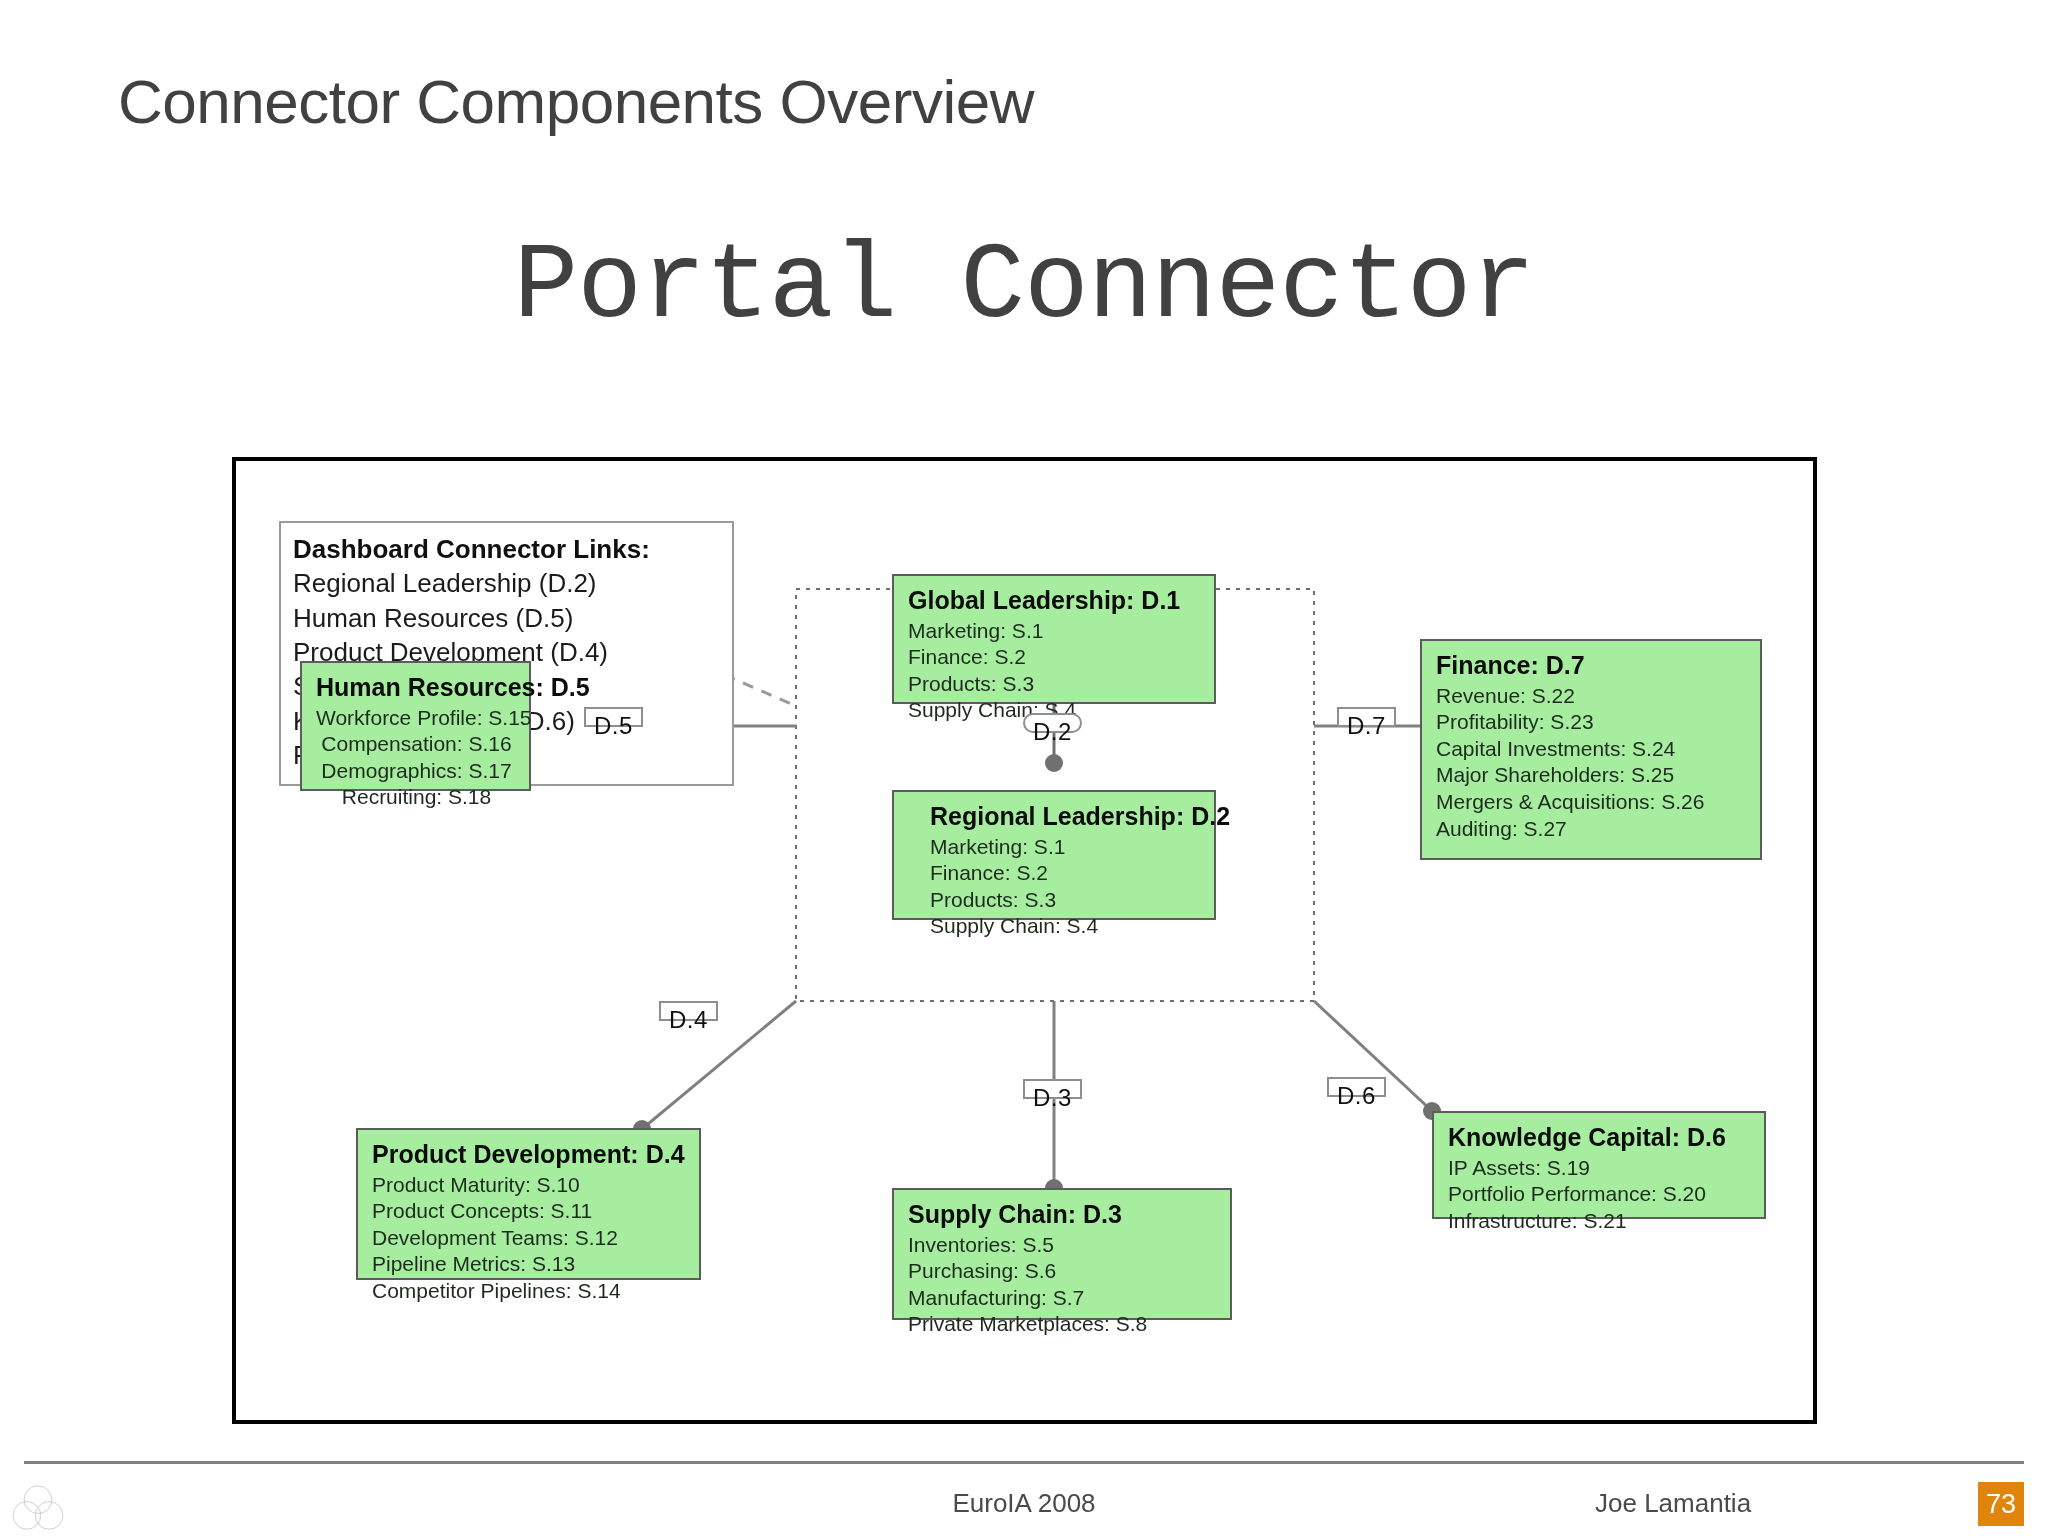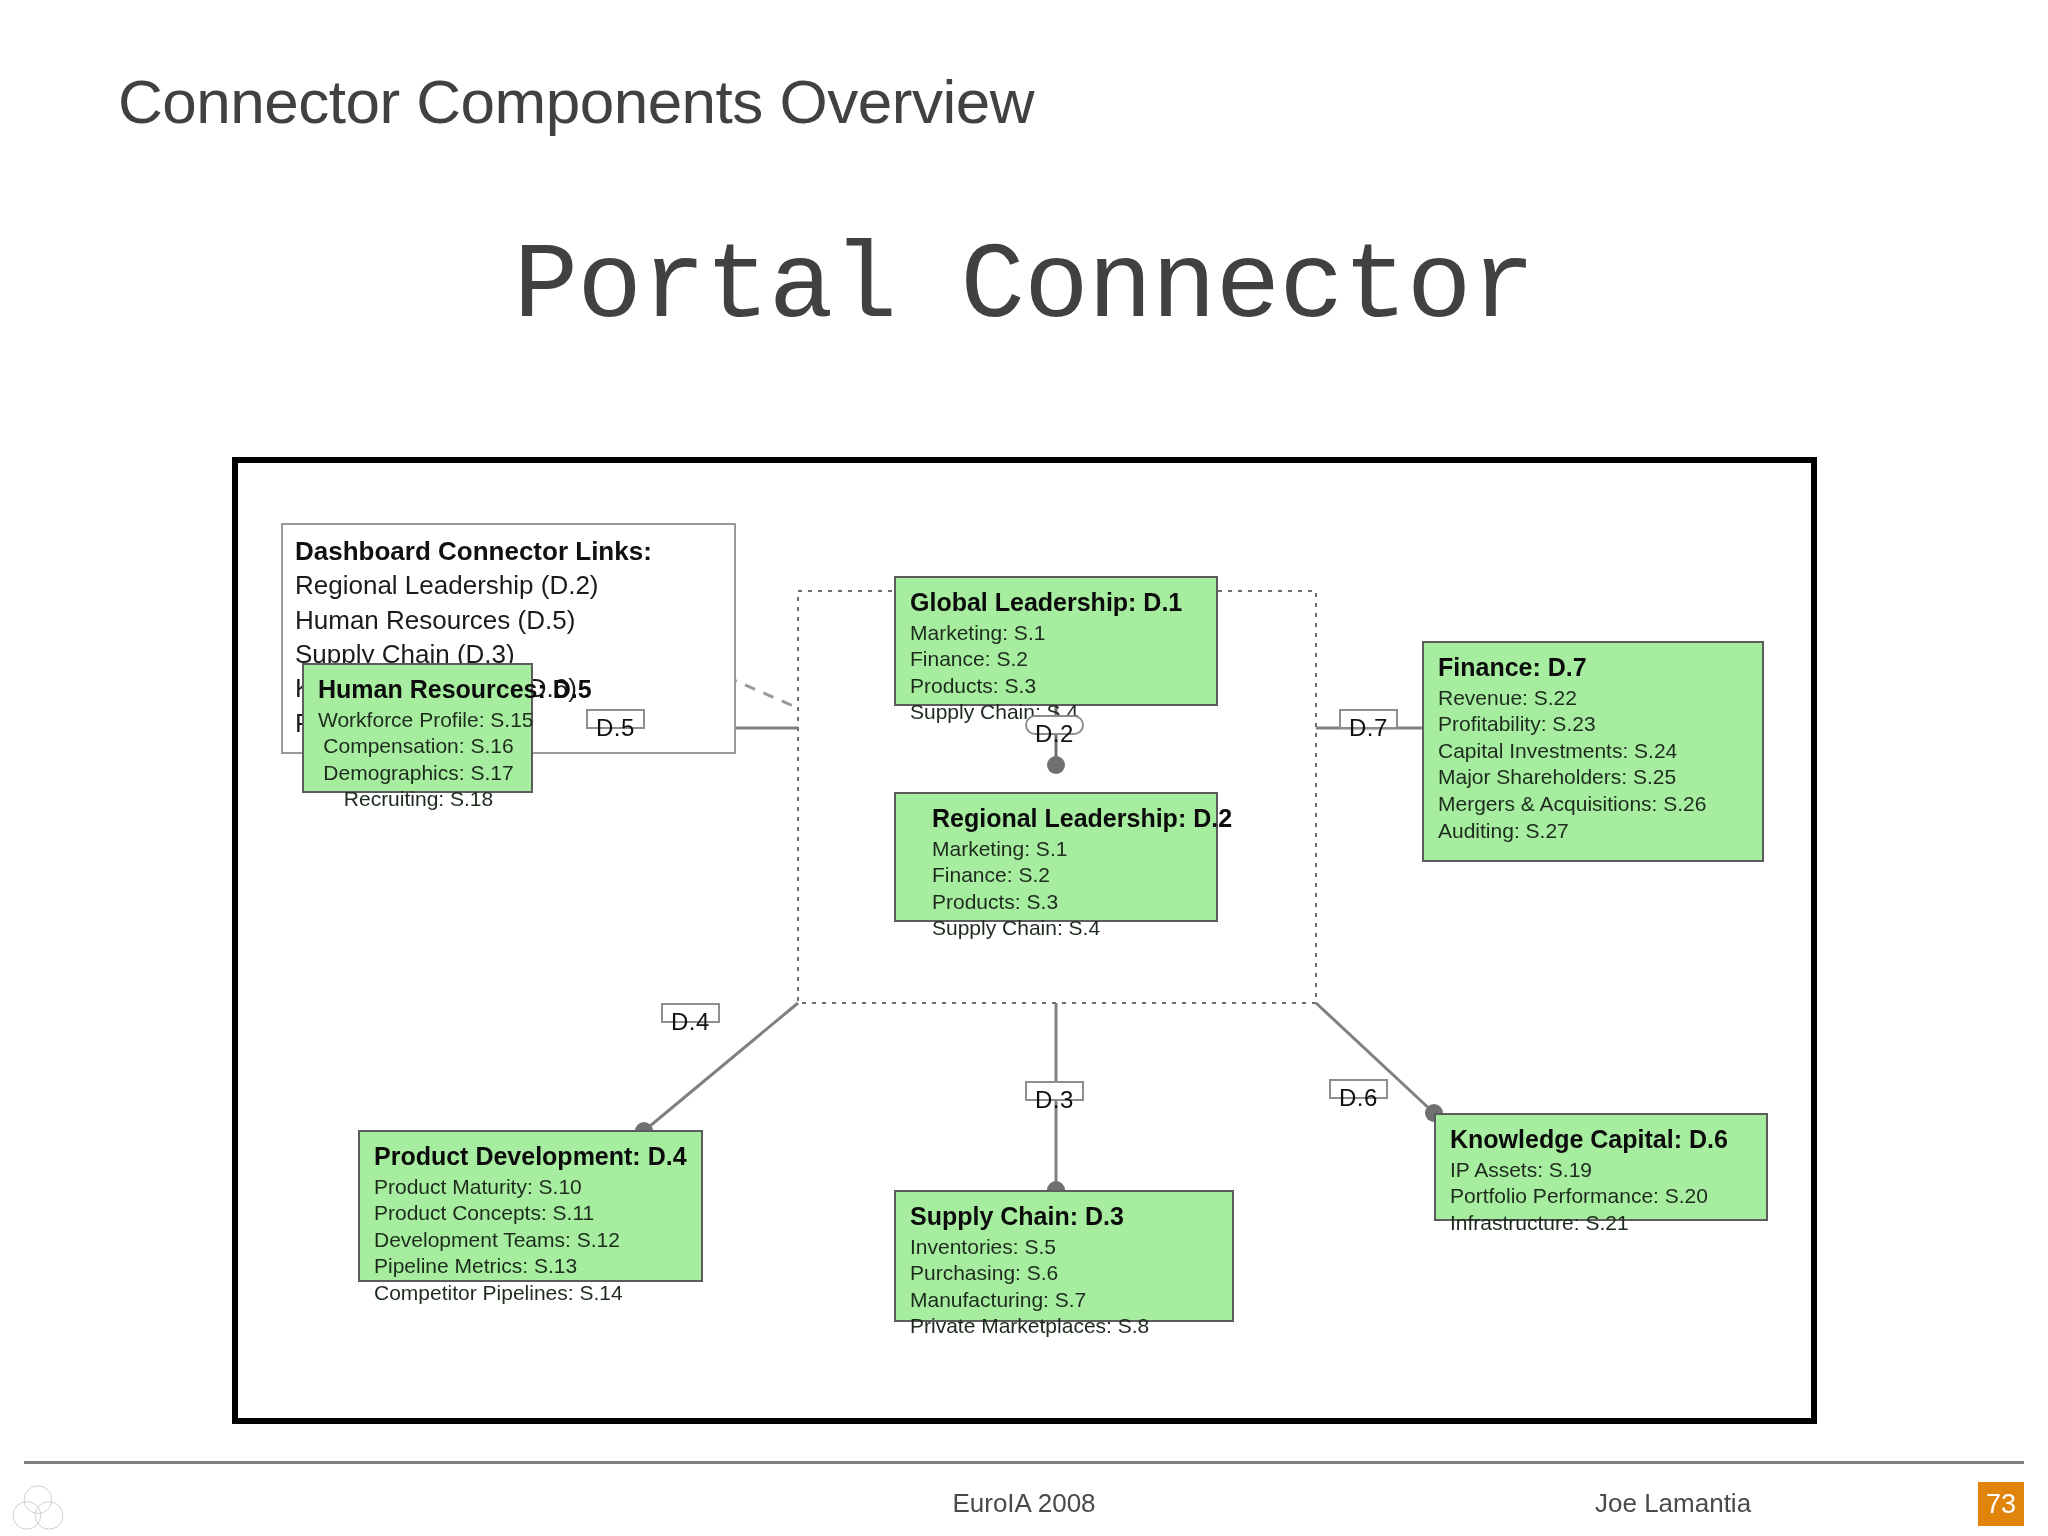--- a/index.html
+++ b/index.html
@@ -40,21 +40,21 @@
     font-family: Liberation Mono, monospace;
   }
 
   
   #diagram-frame {
     position: absolute;
     left: 232px;
     top: 457px;
     width: 1585px;
     height: 967px;
-    border: 6px solid #000000;
+    border: 4px solid #000000;
     box-sizing: border-box;
     background: #ffffff;
     overflow: hidden;
   }
   #diagram-svg {
     position: absolute;
     left: 0; top: 0;
     width: 1585px;
     height: 967px;
   }
@@ -209,20 +209,21 @@
     <circle cx="818" cy="727" r="9" fill="#707070"></circle>
 
     <line x1="1078" y1="540" x2="1196" y2="650" stroke="#808080" stroke-width="3"></line>
     <circle cx="1196" cy="650" r="9" fill="#707070"></circle>
   </svg>
 
   <div id="legend-box">
     <div class="legend-title">Dashboard Connector Links:</div>
     <div class="legend-item">Regional Leadership (D.2)</div>
     <div class="legend-item">Human Resources (D.5)</div>
+    <div class="legend-item">Product Development (D.4)</div>
     <div class="legend-item">Supply Chain (D.3)</div>
     <div class="legend-item">Knowledge Capital (D.6)</div>
     <div class="legend-item">Finance (D.7)</div>
   </div>
 
   <div class="node" style="left:656px; top:113px; width:324px; height:130px;">
     <div class="node-title">Global Leadership: D.1</div>
     <div class="node-row">Marketing: S.1</div>
     <div class="node-row">Finance: S.2</div>
     <div class="node-row">Products: S.3</div>

